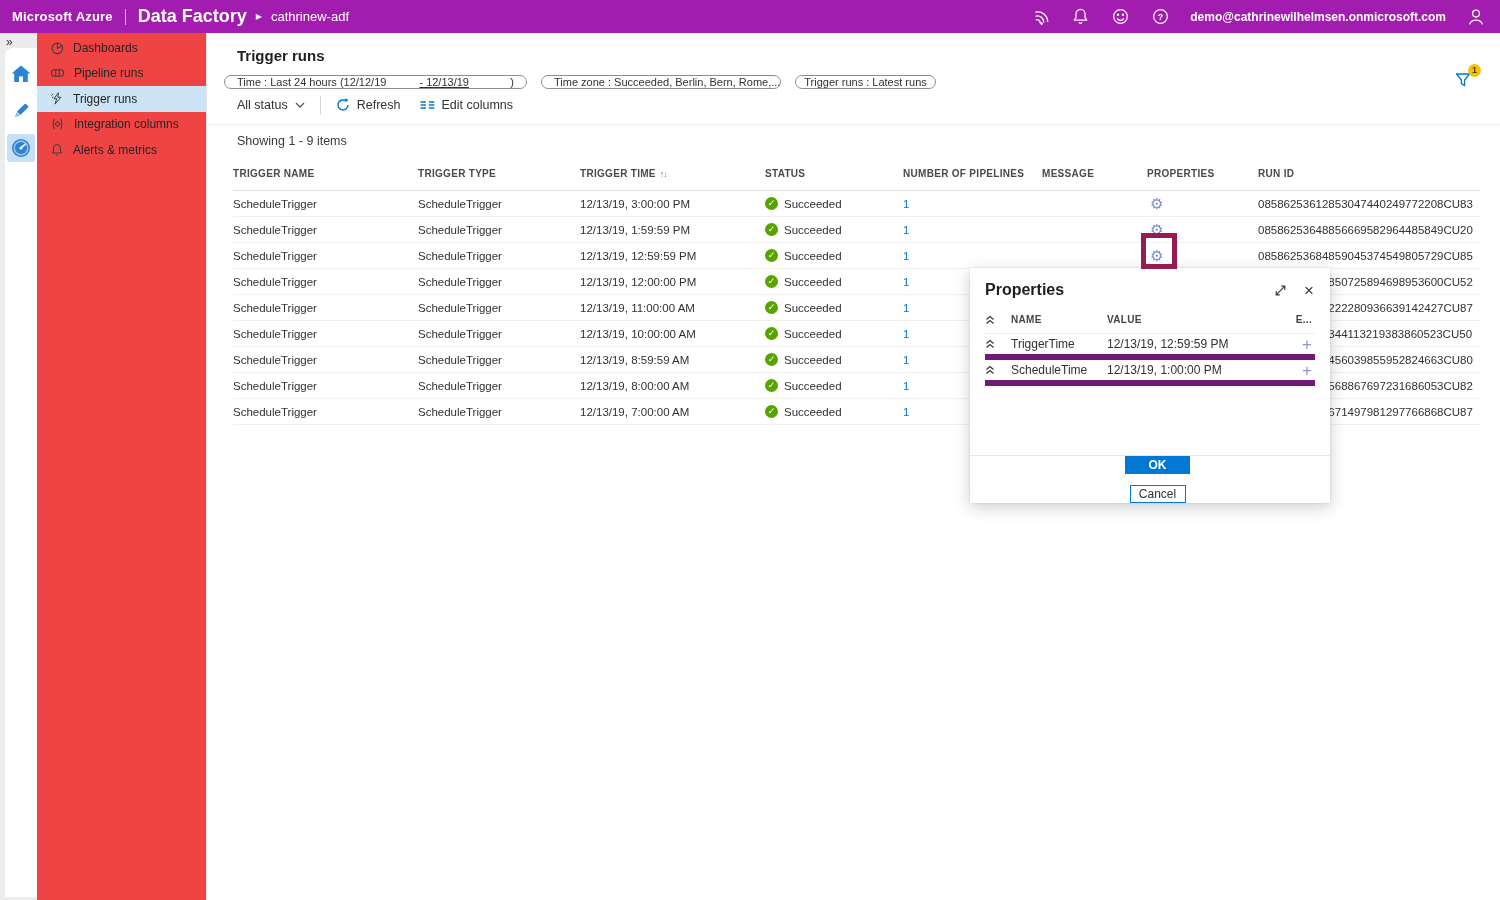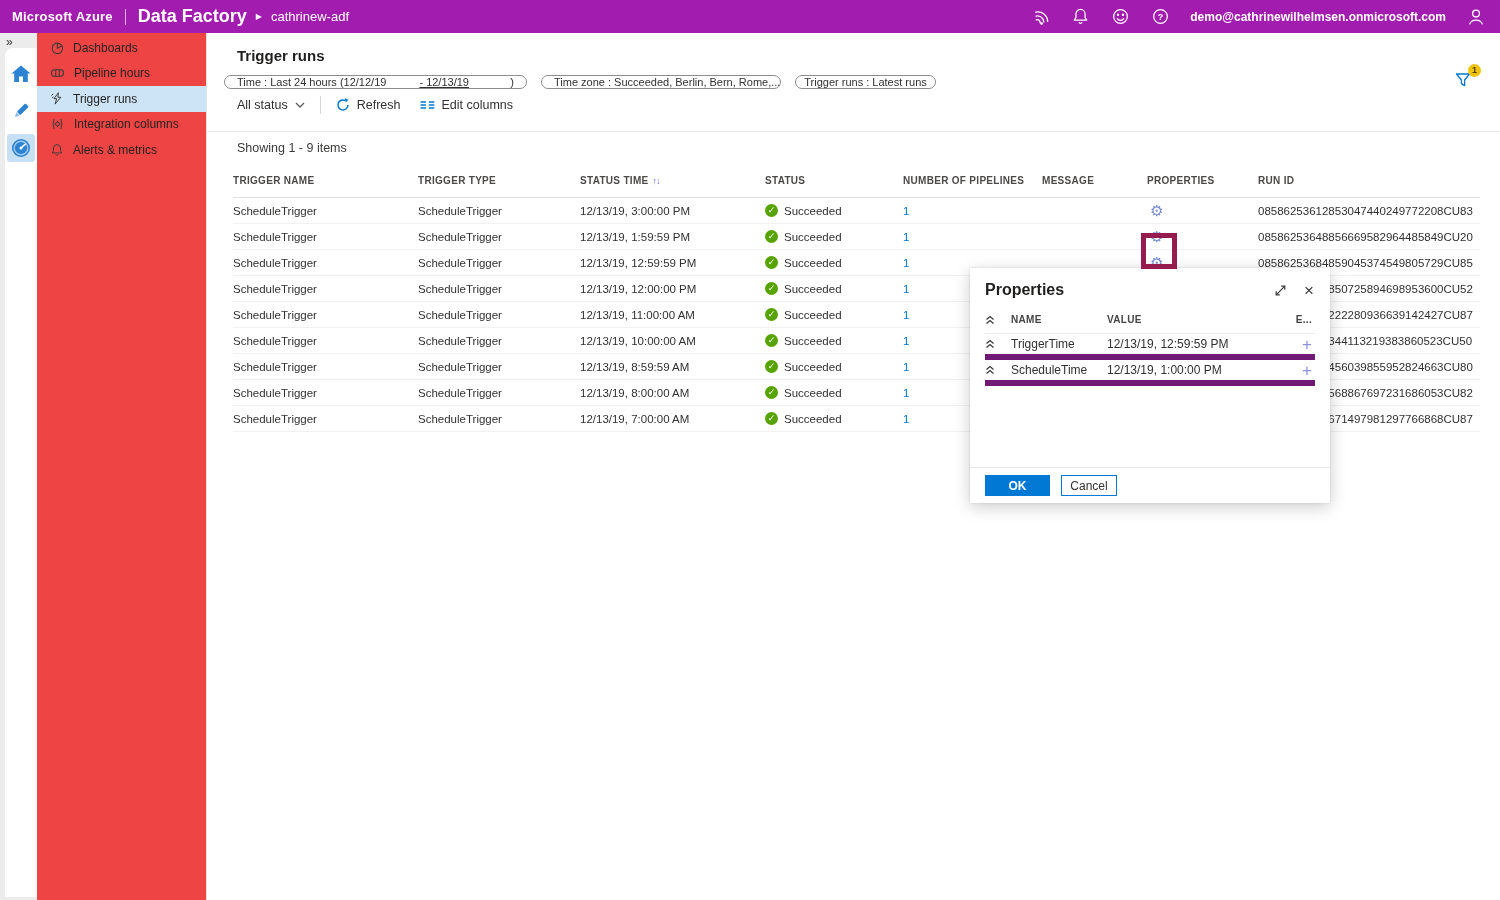--- a/index.html
+++ b/index.html
@@ -32,21 +32,21 @@
   
   .main { flex:1; position:relative; background:#fff; }
   .page-title { margin:14px 0 0 30px; font-size:15px; font-weight:700; color:#201f1e; }
   .pill-row { margin:11px 0 0 17px; display:flex; gap:14px; align-items:center; }
   .pill { height:14px; border:1px solid #8f8d8b; border-radius:12px; display:flex; align-items:center; font-size:11px; color:#323130; padding:0 12px; white-space:nowrap; }
   .pill-time { width:303px; }
   .pill-time .seg2 { margin-left:33px;text-decoration:underline; }
   .pill-time .seg3 { margin-left:auto; }
   .pill-tz { width:240px; }
   .pill-runs { width:141px; justify-content:center; }
-  .toolbar { margin-top:7px; padding:0 0 17px 30px; border-bottom:1px solid #eaeaea; display:flex; align-items:center; font-size:12.5px; color:#323130; }
+  .toolbar { margin-top:7px; padding:0 0 10px 30px; border-bottom:1px solid #eaeaea; display:flex; align-items:center; font-size:12.5px; color:#323130; }
   .tb-item { display:flex; align-items:center; gap:7px; }
   .v-div { width:1px; height:18px; background:#d6d6d6; margin:0 15px; }
   .gap18 { margin-right:19px; }
   .summary { margin:9px 0 0 30px; font-size:12.5px; color:#3b3a39; }
   
   .table { margin:12px 20px 0 26px; width:1247px; }
   .tgrid { display:grid; grid-template-columns:185px 162px 185px 138px 139px 105px 111px 1fr; align-items:center; }
   .thead { font-size:10px; font-weight:700; color:#4c4a48; letter-spacing:.3px; padding:8px 0 11px 0; border-bottom:1px solid #e1e1e1; }
   .thead > div { white-space:nowrap; }
   .th-time { display:flex; align-items:center; gap:4px; }
@@ -68,21 +68,21 @@
   .popup { position:absolute; left:970px; top:268px; width:360px; height:235px; background:#fff; box-shadow:0 4px 16px rgba(0,0,0,.2), 0 0 2px rgba(0,0,0,.12); z-index:5; }
   .p-titlebar { display:flex; align-items:center; padding:13px 16px 0 15px; }
   .p-title { font-size:16px; font-weight:700; color:#201f1e; }
   .p-ticons { margin-left:auto; display:flex; align-items:center; gap:17px; }
   .p-close { font-size:17px; color:#3b3a39; line-height:1; cursor:pointer; }
   .p-grid { display:grid; grid-template-columns:26px 96px 158px 1fr; align-items:center; margin:0 15px; }
   .p-head { margin-top:15px; font-size:10px; font-weight:700; color:#444; letter-spacing:.3px; padding-bottom:8px; border-bottom:1px solid #ececec; }
   .p-row { height:26px; font-size:12px; border-bottom:6px solid #701a75; }
   .p-extra { text-align:right; padding-right:3px; }
   .plus { color:#8a94d8; font-size:17px; font-weight:400; line-height:1; cursor:pointer; }
-  .p-footer { position:absolute; left:0; right:0; bottom:0; height:36px; border-top:1px solid #e8e8e8; display:flex; align-items:center; padding-left:15px; gap:11px; }
+  .p-footer { position:absolute; left:0; right:0; bottom:0; height:48px; border-top:1px solid #e8e8e8; display:flex; align-items:center; padding-left:15px; gap:11px;flex-direction:column; }
   .btn { height:21px; font-size:12px; font-family:"Liberation Sans", sans-serif; cursor:pointer; }
   .btn-ok { width:65px; background:#0078d4; border:1px solid #0078d4; color:#fff; font-weight:700; }
   .btn-cancel { width:56px; background:#fff; border:1px solid #0078d4; color:#323130; }
   svg { display:block; }
 </style>
 </head>
 <body>
 
 <div class="topbar">
   <span class="brand">Microsoft Azure</span>
@@ -168,21 +168,21 @@
           <path d="M8.4 2.4 V8.4 L13.6 5.4"></path>
         </svg>
       <span>Dashboards</span>
     </div>
     <div class="side-item">
       <svg width="15" height="14" viewBox="0 0 16 16" fill="none" stroke="#3b3a39" stroke-width="1.2">
         <rect x="1.2" y="4.2" width="13.6" height="7.6" rx="3.2"></rect>
           <line x1="6" y1="4.2" x2="6" y2="11.8"></line>
           <line x1="10" y1="4.2" x2="10" y2="11.8"></line>
         </svg>
-      <span>Pipeline hours</span>
+      <span>Pipeline runs</span>
     </div>
     <div class="side-item selected">
       <svg width="14" height="15" viewBox="0 0 16 16" fill="none" stroke="#3b3a39" stroke-width="1.1" stroke-linejoin="round">
         <path d="M9.6 1.4 L4.6 8.2 h3 L5.8 14.4 L12.4 6.6 H9 Z"></path>
           <line x1="1.6" y1="4.6" x2="3.6" y2="2.8"></line>
           <line x1="2.4" y1="7.4" x2="4" y2="6"></line>
         </svg>
       <span>Trigger runs</span>
     </div>
     <div class="side-item">
@@ -253,21 +253,21 @@
       </div>
     </div>
 
     <div class="summary">Showing 1 - 9 items</div>
 
     <div class="table">
       <div class="tgrid thead">
         <div>TRIGGER NAME</div>
         <div>TRIGGER TYPE</div>
         <div class="th-time">
-          <span>STATUS TIME</span>
+          <span>TRIGGER TIME</span>
           <span class="sort-glyph">↑↓</span>
         </div>
         <div>STATUS</div>
         <div>NUMBER OF PIPELINES</div>
         <div>MESSAGE</div>
         <div>PROPERTIES</div>
         <div>RUN ID</div>
       </div>
       <div>
   <div class="tgrid trow">

